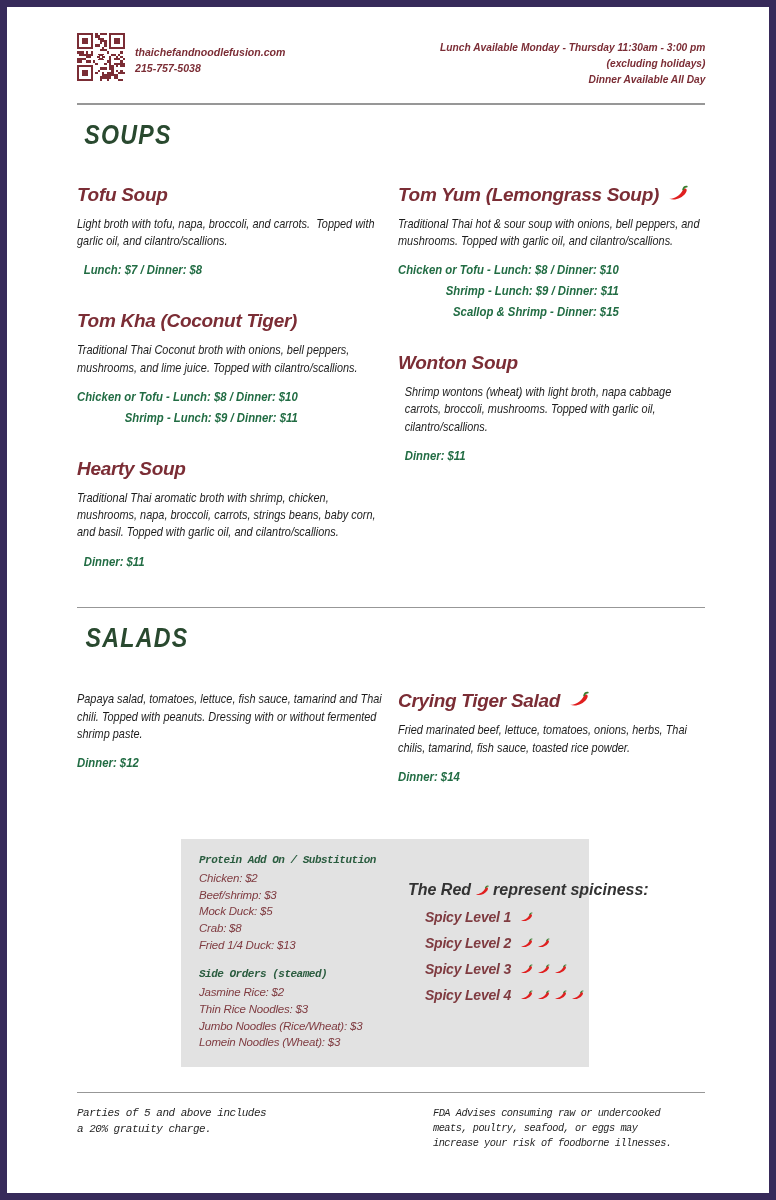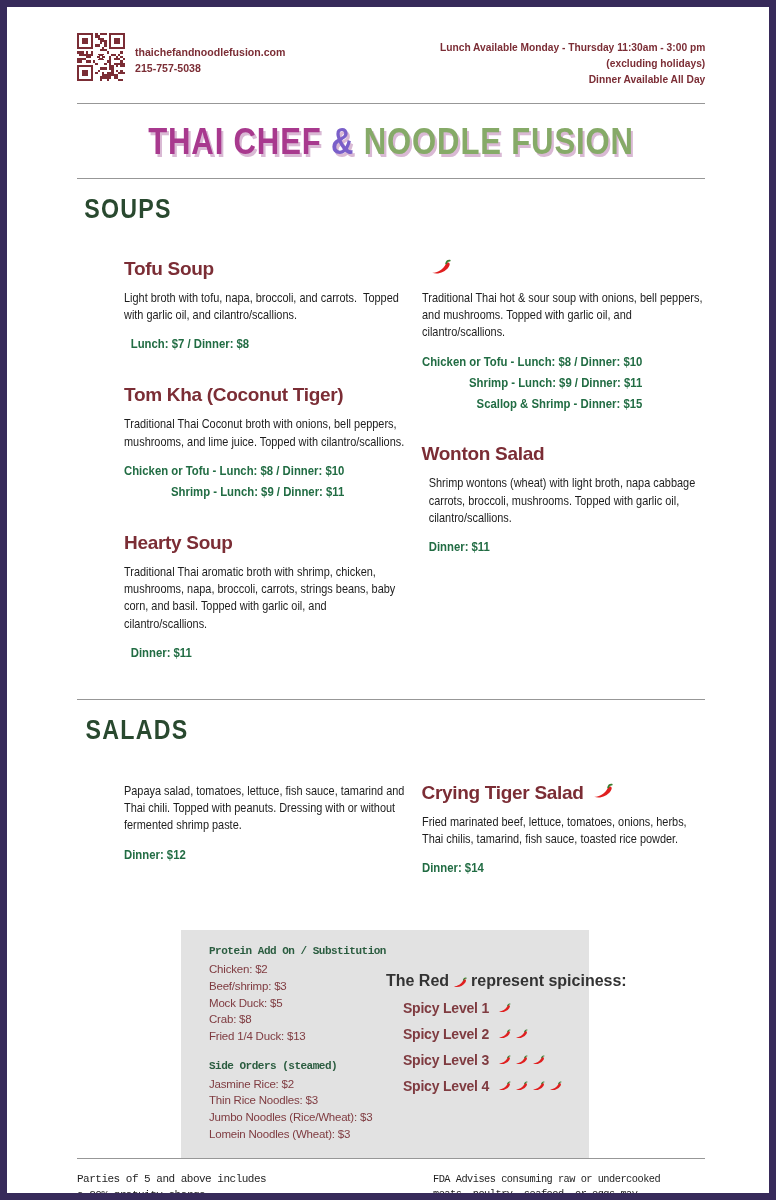--- a/index.html
+++ b/index.html
@@ -4,20 +4,21 @@
 <style>
   * { margin:0; padding:0; box-sizing:border-box; }
   html,body { background:#4a3566; }
   .page {
     width:776px; height:1200px; margin:0 auto;
     border:7px solid #372a5a; background:#ffffff;
     padding:26px 64px 16px 70px;
     display:flex; flex-direction:column;
     font-family:"Liberation Sans", sans-serif;
     overflow:hidden;
+    font-style:italic;
   }
   
   .header-row { display:flex; justify-content:space-between; align-items:flex-start; }
   .qr-block { display:flex; gap:10px; align-items:flex-start; }
   .qr-svg { display:block; }
   .contact { font-weight:bold; color:#7b2d35; font-size:11.5px; line-height:1.4;
              padding-top:11px; transform:scaleX(.92); transform-origin:left top; }
   .availability { text-align:right; font-weight:bold; color:#7b2d35; font-size:11px;
              line-height:1.45; padding-top:7px; transform:scaleX(.93); transform-origin:right top; }
   .rule { border:none; border-top:1px solid #979797; height:0; }
@@ -28,36 +29,36 @@
     font-size:37px; font-weight:800; letter-spacing:1px; white-space:nowrap;
     text-shadow:2.5px 2.5px 0 #d9b9d4; }
   .t-magenta { color:#a8398e; }
   .t-purple  { color:#7a5fc9; }
   .t-green   { color:#86aa68; }
   
   .section-heading { margin:15px 0 0; }
   .section-heading > span { display:inline-block; transform:scaleX(.86); transform-origin:center;
     color:#29492f; font-weight:800; font-size:27px; letter-spacing:1.5px; }
   
-  .menu-grid { display:grid; grid-template-columns:1fr 1fr; column-gap:14px; margin-top:33px;margin-left:47px; }
+  .menu-grid { display:grid; grid-template-columns:1fr 1fr; column-gap:14px; margin-top:33px; }
   .item { margin-bottom:29px; }
   .item-name { color:#7b2d35; font-size:19px; font-weight:800; letter-spacing:-0.3px;
     margin-bottom:9px; white-space:nowrap; }
   .item-name .chili { width:20px; height:16px; margin-left:9px; vertical-align:baseline; }
   .item-desc { font-size:13px; color:#1d1d1d; line-height:1.33; white-space:pre-wrap;
     transform:scaleX(.84); transform-origin:left top; width:119%; margin-bottom:11px; }
   .price-block { transform:scaleX(.84); transform-origin:left top; width:fit-content; }
   .price-line { font-size:13.5px; font-weight:bold; color:#216c43; line-height:1.55; text-align:right; }
   .pad-l { padding-left:8px; }
   .rule-3 { margin-top:6px; }
   
   .menu-grid.salads { margin-top:36px; }
   
   .addons-panel { background:#e2e2e2; width:408px; margin:22px 4px 0 104px;
-    display:flex; padding:15px 10px 16px 28px; }
+    display:flex; padding:15px 10px 16px 18px;gap:32px; }
   .addons-left { width:198px; }
   .addons-heading { font-family:"Liberation Mono", monospace; font-weight:bold;
     font-size:11px; color:#2a5c3f; margin-bottom:4px; letter-spacing:-0.5px; white-space:nowrap; }
   .addons-item { font-size:11.5px; color:#7f3b40; line-height:1.45; letter-spacing:-0.2px; }
   .addons-gap { height:15px; }
   .legend { flex:1; padding-top:27px; }
   .legend-intro { font-size:16px; font-weight:bold; color:#333; white-space:nowrap; }
   .legend-intro .chili { width:14px; height:11px; margin:0 4px; vertical-align:middle; }
   .legend-row { display:flex; align-items:center; margin-top:10px; padding-left:17px; }
   .legend-label { font-size:14px; font-weight:bold; color:#7f3b40; letter-spacing:-0.2px; }
@@ -211,23 +212,20 @@
     </div>
     <div class="availability">
       <div>Lunch Available Monday - Thursday 11:30am - 3:00 pm</div>
       <div>(excluding holidays)</div>
       <div>Dinner Available All Day</div>
     </div>
   </div>
 
   <hr class="rule rule-1">
 
-  <div class="title-row">
-    <div class="main-title"><span class="t-magenta">THAI CHEF</span><span class="t-purple"> <span>&amp;</span> </span><span class="t-green">NOODLE FUSION</span></div>
-  </div>
 
   <hr class="rule">
 
   <div class="section-heading">
     <span>SOUPS</span>
   </div>
 
   <div class="menu-grid">
     <div class="col">
 
@@ -253,34 +251,34 @@
         <div class="item-desc">Traditional Thai aromatic broth with shrimp, chicken, mushrooms, napa, broccoli, carrots, strings beans, baby corn, and basil. Topped with garlic oil, and cilantro/scallions.</div>
         <div class="price-block pad-l">
           <div class="price-line">Dinner: $11</div>
         </div>
       </div>
 
     </div>
     <div class="col">
 
       <div class="item">
-        <div class="item-name"><span class="chilis"><svg class="chili" viewBox="0 0 20 16" aria-hidden="true">
+        <div class="item-name"><span>Tom Yum (Lemongrass Soup)</span><span class="chilis"><svg class="chili" viewBox="0 0 20 16" aria-hidden="true">
     <path d="M1.2 13.8 C6.5 13.6 12.2 10.4 14.8 4.9 C15.5 3.4 17 3 18 3.8 C19.1 4.7 18.9 6.4 17.5 8.3 C13.8 13.4 6.8 15.9 1.2 13.8 Z" fill="#e01f1f"></path>
     <path d="M15.1 4.4 C15.6 2.7 17 1.5 18.8 1.7" stroke="#3a7d2f" stroke-width="1.7" fill="none" stroke-linecap="round"></path>
   </svg></span></div>
         <div class="item-desc">Traditional Thai hot &amp; sour soup with onions, bell peppers, and mushrooms. Topped with garlic oil, and cilantro/scallions.</div>
         <div class="price-block">
           <div class="price-line">Chicken or Tofu - Lunch: $8 / Dinner: $10</div>
           <div class="price-line">Shrimp - Lunch: $9 / Dinner: $11</div>
           <div class="price-line">Scallop &amp; Shrimp - Dinner: $15</div>
         </div>
       </div>
 
       <div class="item">
-        <div class="item-name"><span>Wonton Salad</span><span class="chilis"></span></div>
+        <div class="item-name"><span>Wonton Soup</span><span class="chilis"></span></div>
         <div class="item-desc pad-l">Shrimp wontons (wheat) with light broth, napa cabbage carrots, broccoli, mushrooms. Topped with garlic oil, cilantro/scallions.</div>
         <div class="price-block pad-l">
           <div class="price-line">Dinner: $11</div>
         </div>
       </div>
 
     </div>
   </div>
 
   <hr class="rule rule-3">

